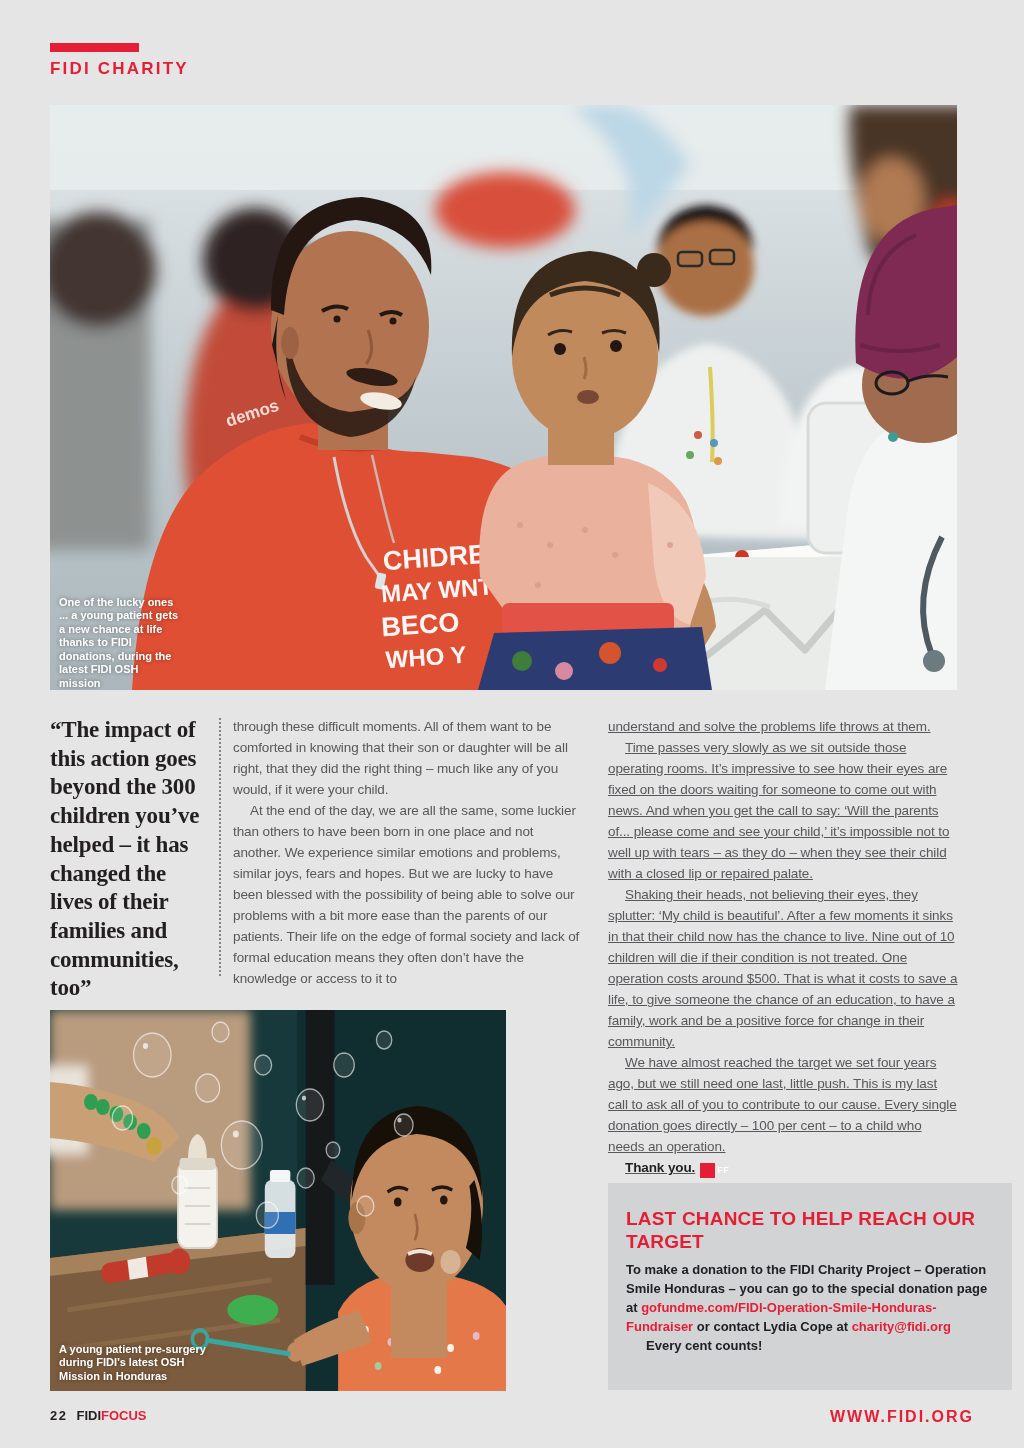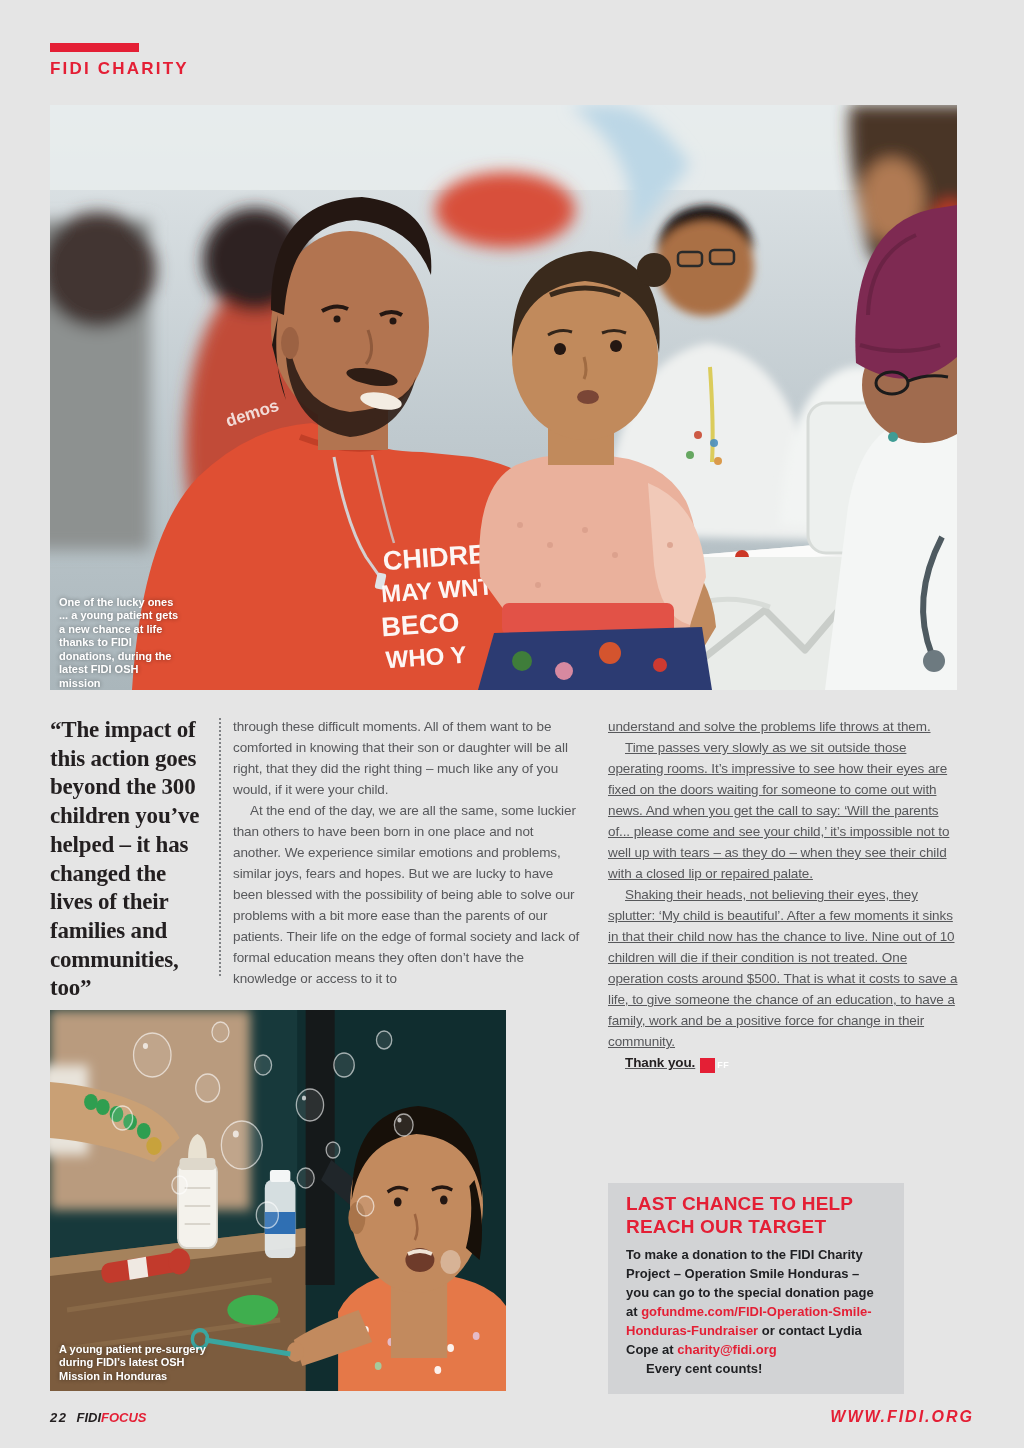--- a/index.html
+++ b/index.html
@@ -32,33 +32,33 @@
   .col-middle{left:233px;width:348px;}
   .col-right{left:608px;width:350px;text-decoration:underline;}
   .body-col p{margin:0;}
   .body-col p.indent{text-indent:17px;}
   .thanks{font-weight:700;color:#231f20;}
   .ff-badge{display:inline-block;vertical-align:-1px;margin-left:5px;width:15px;height:15px;
         background:#e41f35;color:#ffffff;font-size:9px;line-height:15px;font-weight:800;
         text-align:center;letter-spacing:0.5px;}
 
   
-  .donation-box{position:absolute;left:608px;top:1183px;width:296px;min-height:207px;
-        background:#d2d3d5;box-sizing:border-box;padding:9px 18px 16px;}
+  .donation-box{position:absolute;left:608px;top:1183px;width:404px;min-height:207px;
+        background:#d2d3d5;box-sizing:border-box;padding:24px 18px 16px;}
   .donation-box h2{margin:0;font-size:19px;line-height:23px;font-weight:800;color:#e41f35;
         letter-spacing:0.2px;}
   .donation-box .box-body{margin:7px 0 0;font-size:13px;line-height:19px;font-weight:700;
         color:#202124;}
   .donation-box a{color:#e41f35;text-decoration:none;font-weight:700;}
   .donation-box .box-closing{margin:0;text-indent:20px;font-size:13px;line-height:19px;
         font-weight:700;color:#202124;}
 
   
   .page-footer{position:absolute;left:50px;right:50px;top:1408px;display:flex;
-        justify-content:space-between;align-items:center;font-style:italic;}
+        justify-content:space-between;align-items:flex-start;}
   .folio{font-size:13px;font-weight:800;color:#231f20;}
   .folio .page-num{letter-spacing:1.5px;margin-right:9px;}
   .folio .brand-red{color:#e41f35;}
   .site-url{font-size:16px;font-weight:800;color:#e41f35;letter-spacing:2px;}
 </style>
 </head>
 <body>
 
 <div class="page">
 
@@ -210,20 +210,21 @@
 
   <div class="body-col col-middle">
     <p>through these difficult moments. All of them want to be comforted in knowing that their son or daughter will be all right, that they did the right thing – much like any of you would, if it were your child.</p>
     <p class="indent">At the end of the day, we are all the same, some luckier than others to have been born in one place and not another. We experience similar emotions and problems, similar joys, fears and hopes. But we are lucky to have been blessed with the possibility of being able to solve our problems with a bit more ease than the parents of our patients. Their life on the edge of formal society and lack of formal education means they often don’t have the knowledge or access to it to</p>
   </div>
 
   <div class="body-col col-right">
     <p>understand and solve the problems life throws at them.</p>
     <p class="indent">Time passes very slowly as we sit outside those operating rooms. It’s impressive to see how their eyes are fixed on the doors waiting for someone to come out with news. And when you get the call to say: ‘Will the parents of... please come and see your child,’ it’s impossible not to well up with tears – as they do – when they see their child with a closed lip or repaired palate.</p>
     <p class="indent">Shaking their heads, not believing their eyes, they splutter: ‘My child is beautiful’. After a few moments it sinks in that their child now has the chance to live. Nine out of 10 children will die if their condition is not treated. One operation costs around $500. That is what it costs to save a life, to give someone the chance of an education, to have a family, work and be a positive force for change in their community.</p>
+    <p class="indent">We have almost reached the target we set four years ago, but we still need one last, little push. This is my last call to ask all of you to contribute to our cause. Every single donation goes directly – 100 per cent – to a child who needs an operation.</p>
     <p class="indent thanks"><span>Thank you.</span><span class="ff-badge">FF</span></p>
   </div>
 
   <figure class="photo-secondary">
     <svg viewBox="0 0 535 381" preserveAspectRatio="none" aria-hidden="true">
       <defs>
         <filter id="pb" x="-40%" y="-40%" width="180%" height="180%">
             <feGaussianBlur stdDeviation="6"></feGaussianBlur>
           </filter>
       </defs>

